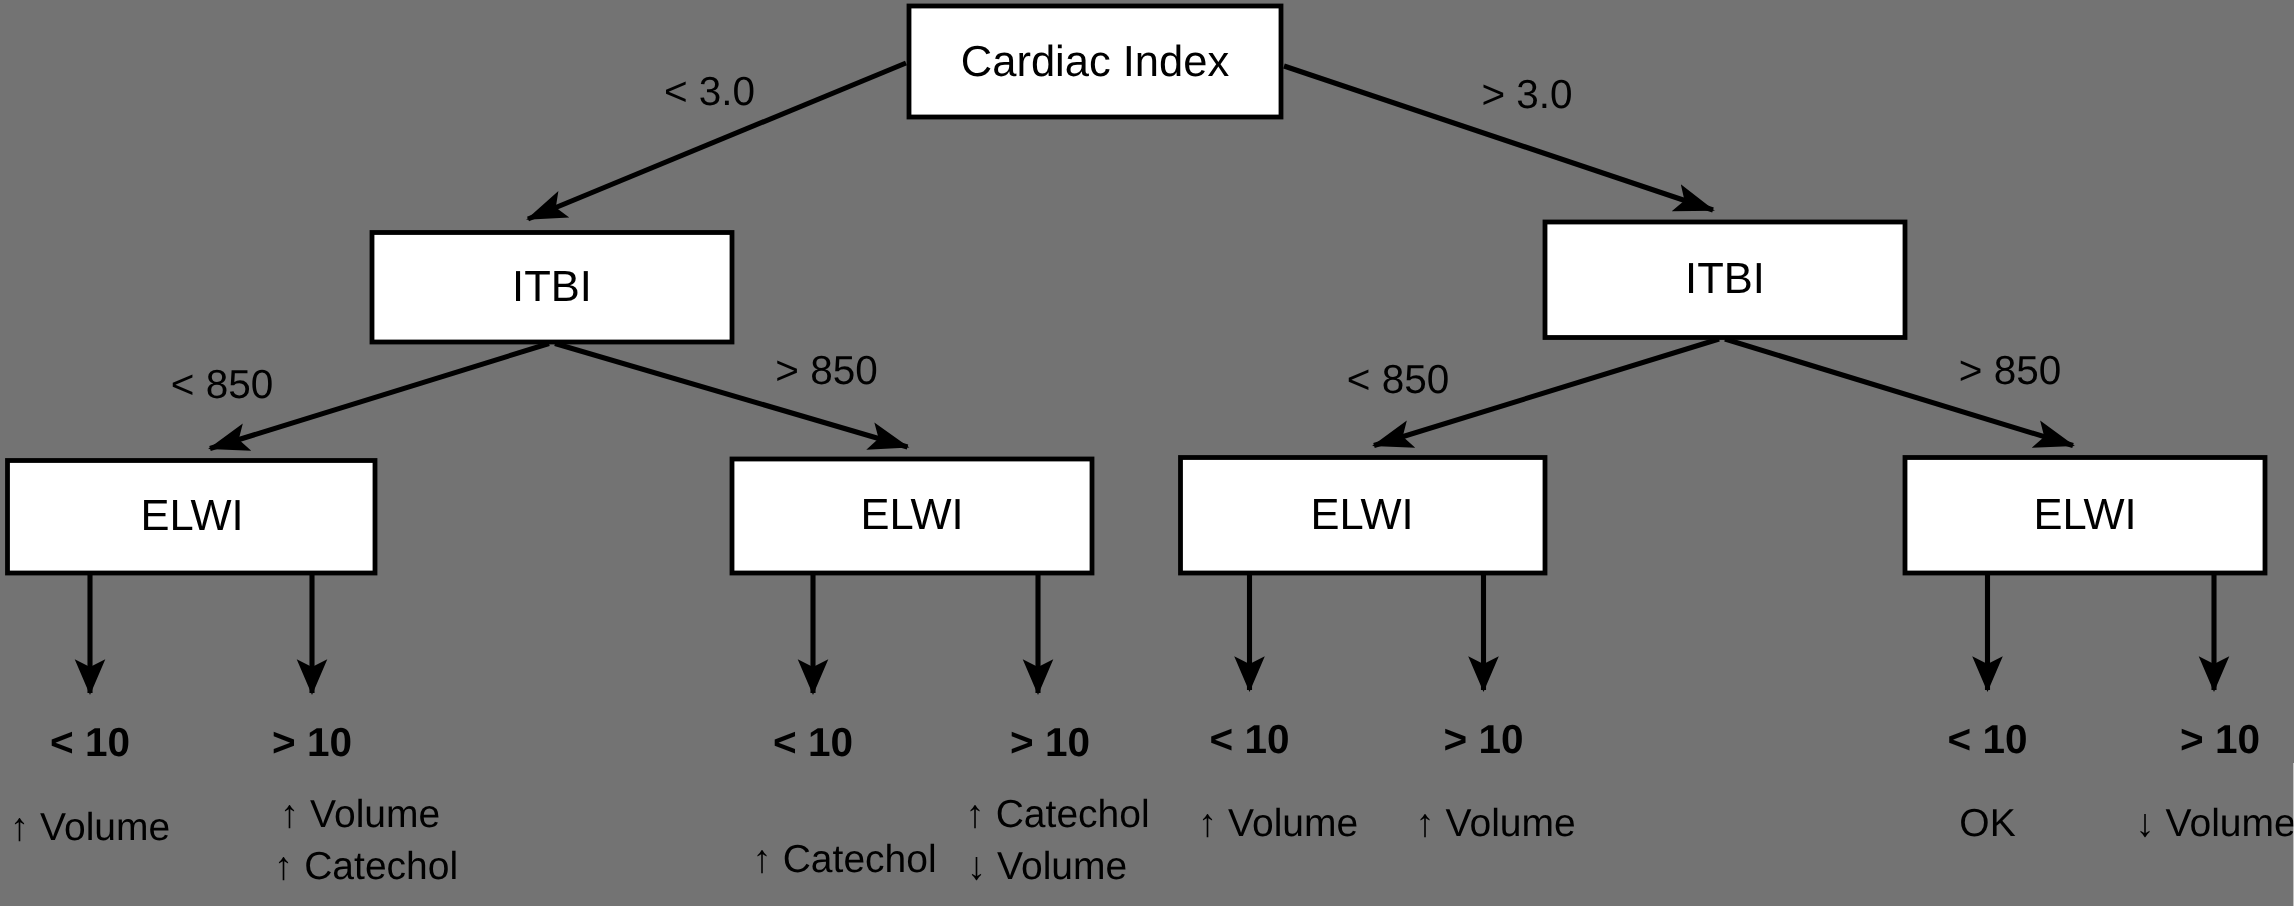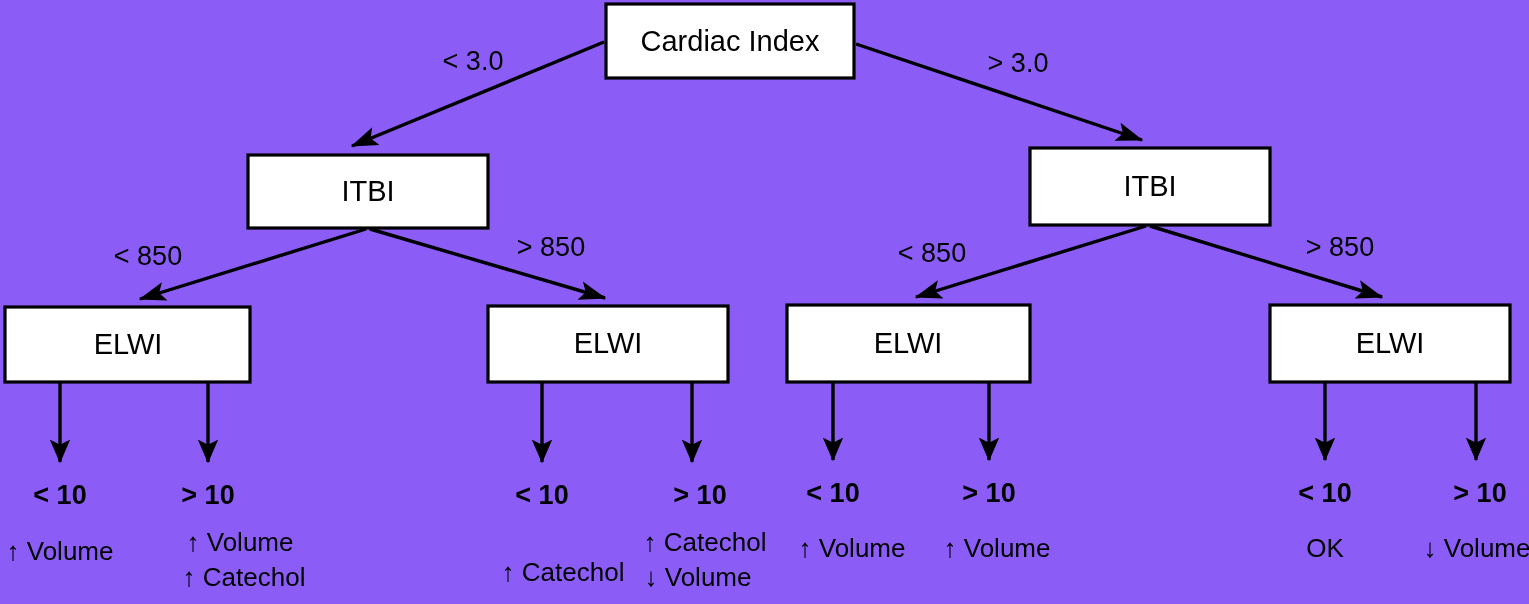--- a/index.html
+++ b/index.html
@@ -4,21 +4,21 @@
 <style>
   html, body {
     margin: 0;
     padding: 0;
     background: #ffffff;
   }
   #diagram-root {
     position: relative;
     width: 1529px;
     height: 604px;
-    background: #8b5cf6;
+    background: #737373;
     font-family: "Liberation Sans", sans-serif;
     overflow: hidden;
   }
   svg#tree-canvas {
     position: absolute;
     left: 0;
     top: 0;
     width: 1529px;
     height: 604px;
     display: block;

